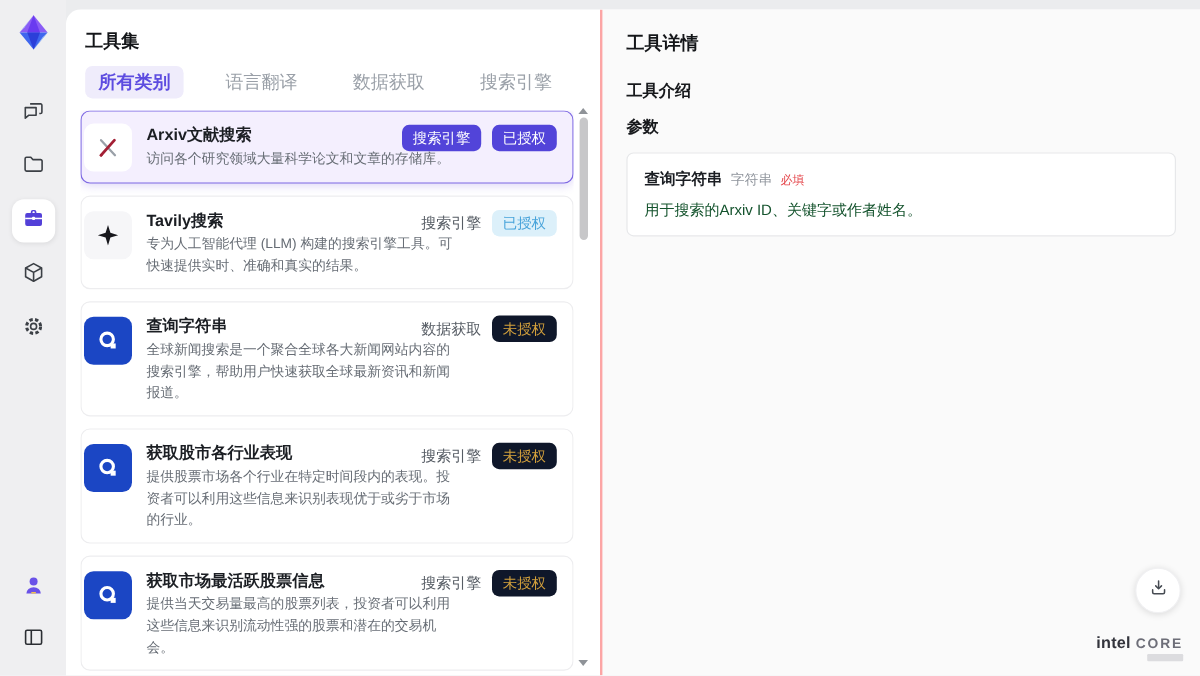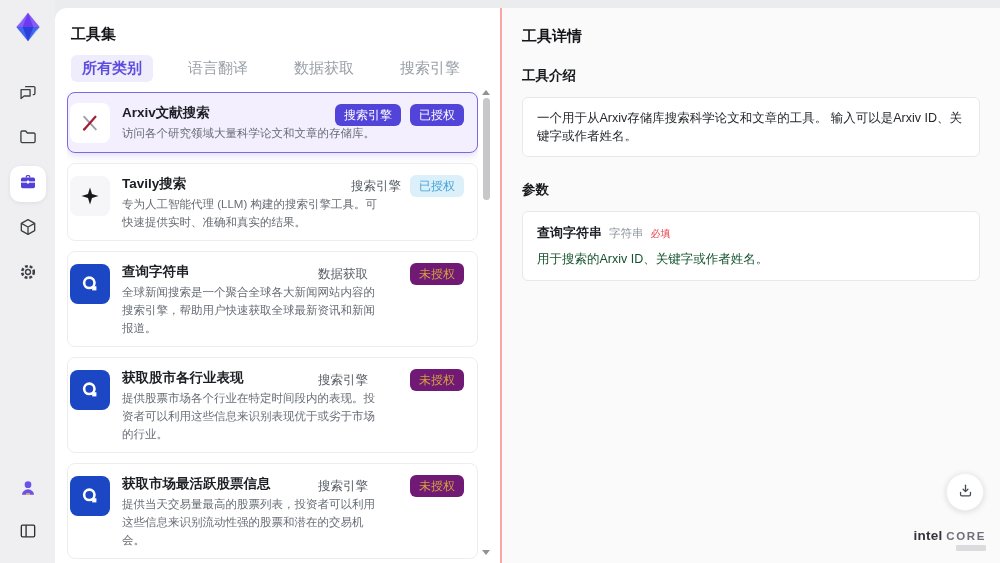--- a/index.html
+++ b/index.html
@@ -40,21 +40,21 @@
   .icon-blue  { background:#1b46c4; }
   .card-icon svg { width:24px; height:24px; }
   .card-body { padding-top:1px; }
   .card-title { font-size:13.5px; font-weight:bold; line-height:19px; color:#1b1e23; margin-bottom:2px; }
   .card-desc { font-size:11.5px; line-height:18px; color:#676d75; width:262px; }
   .card-meta { position:absolute; top:11px; right:13px; display:flex; align-items:center; gap:9px; white-space:nowrap; }
   .cat-text { font-size:12.5px; color:#565c64; }
   .badge { font-size:12px; line-height:16px; padding:3px 9px; border-radius:6px; display:inline-block; }
   .badge.solid { background:#5244d9; color:#ffffff; }
   .badge.blue { background:#dcf0fa; color:#47a3da; }
-  .badge.yellow { background:#701a75; color:#d4a13c;margin-left:33px; }
+  .badge.yellow { background:#0f172a; color:#d4a13c; }
 
   
   .scrollbar { position:absolute; top:82px; bottom:8px; right:9px; width:10px; display:flex;
                flex-direction:column; align-items:center; }
   .sb-arrow { width:0; height:0; border-left:4px solid transparent; border-right:4px solid transparent; cursor:pointer; }
   .sb-arrow.up { border-bottom:5px solid #8f9398; }
   .sb-arrow.down { border-top:5px solid #8f9398; }
   .sb-thumb { width:7px; height:102px; background:#c7c7c9; border-radius:4px; margin-top:3px; cursor:grab; }
   .sb-track { flex:1; }
 
@@ -269,21 +269,20 @@
         <div class="sb-thumb"></div>
         <div class="sb-track"></div>
         <span class="sb-arrow down"></span>
       </div>
     </section>
 
     <section class="details">
       <h2 class="dp-title">工具详情</h2>
 
       <h3 class="dp-sub">工具介绍</h3>
-      <div class="intro-box">一个用于从Arxiv存储库搜索科学论文和文章的工具。 输入可以是Arxiv ID、关键字或作者姓名。</div>
 
       <h3 class="dp-sub">参数</h3>
       <div class="param-box">
         <div class="param-head">
           <span class="param-name">查询字符串</span>
           <span class="param-type">字符串</span>
           <span class="param-required">必填</span>
         </div>
         <div class="param-desc">用于搜索的Arxiv ID、关键字或作者姓名。</div>
       </div>

